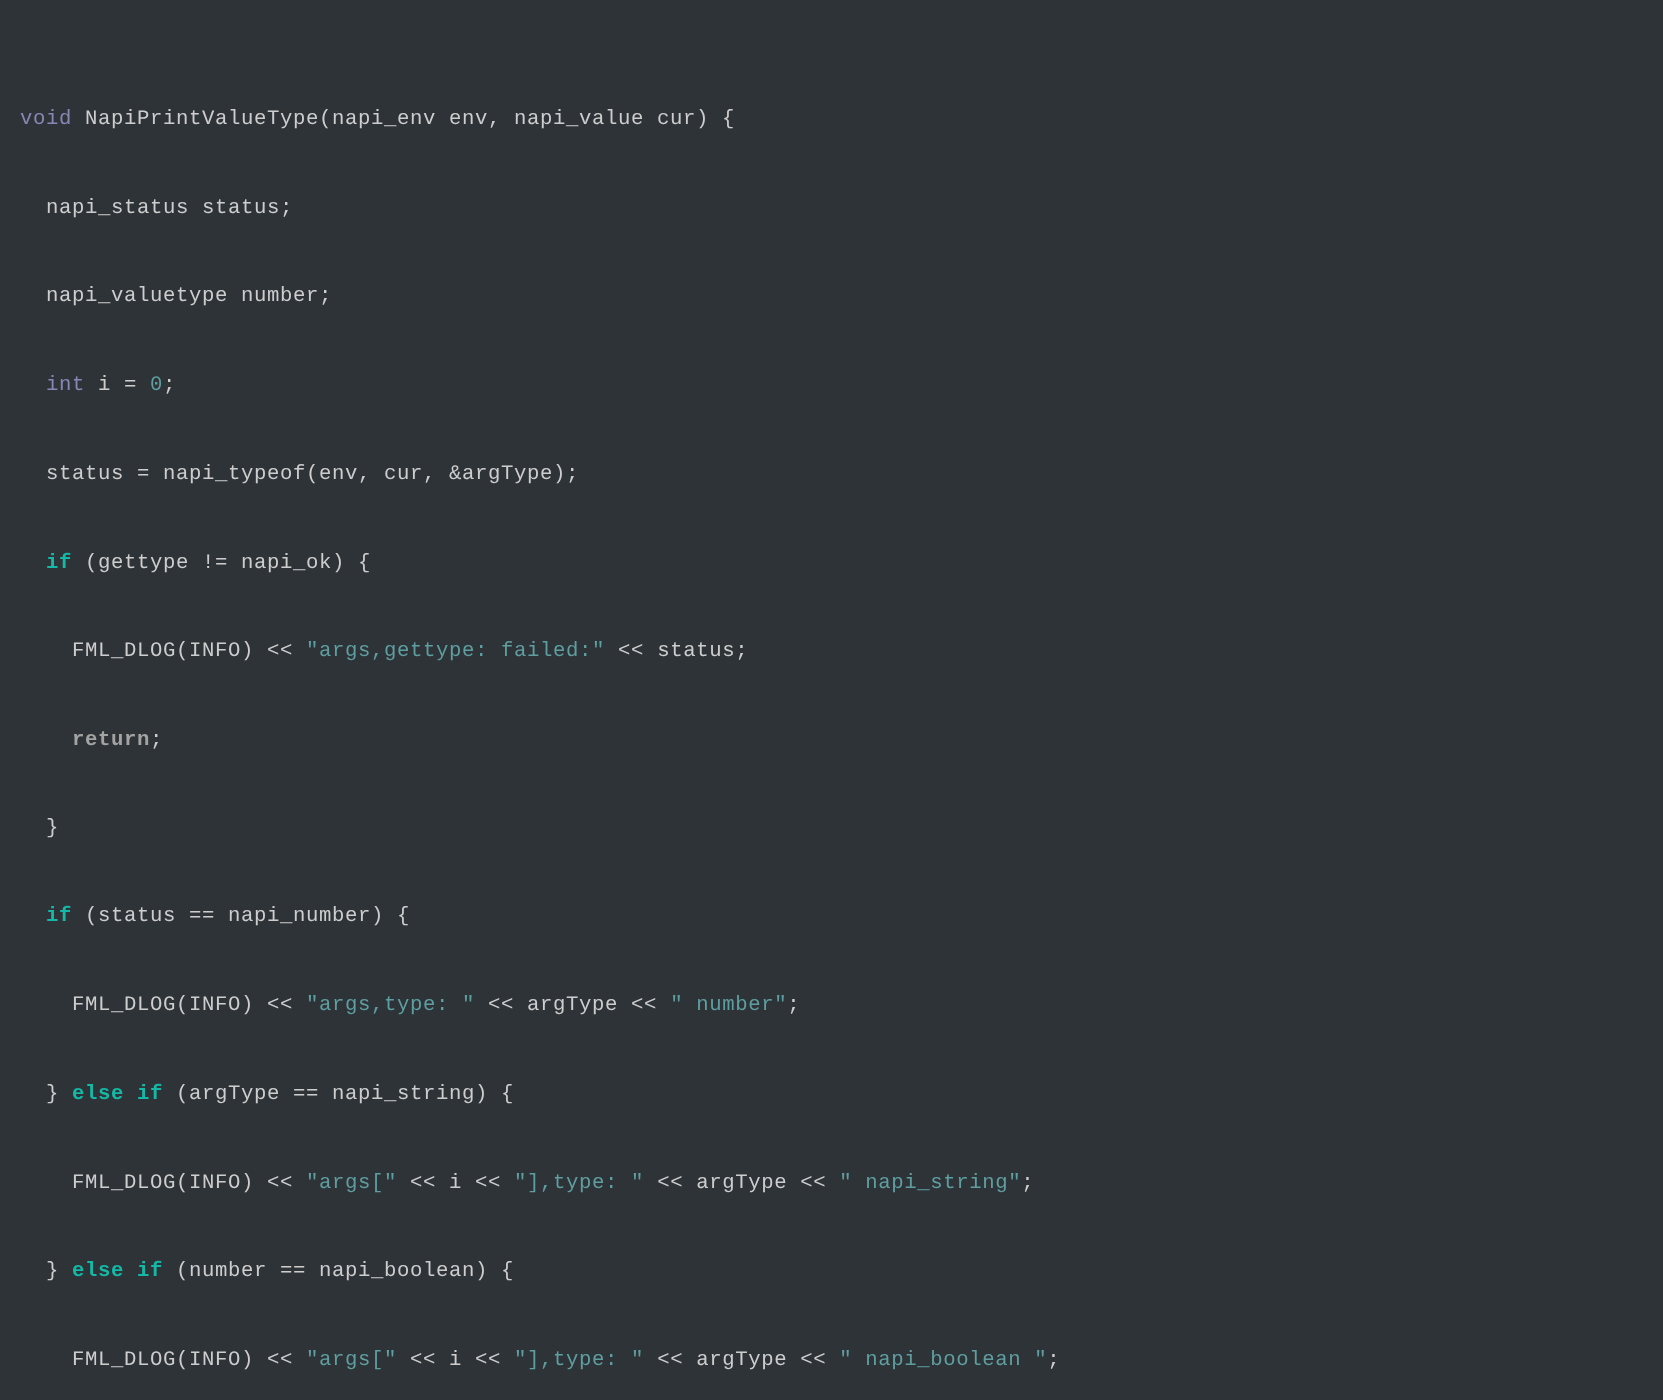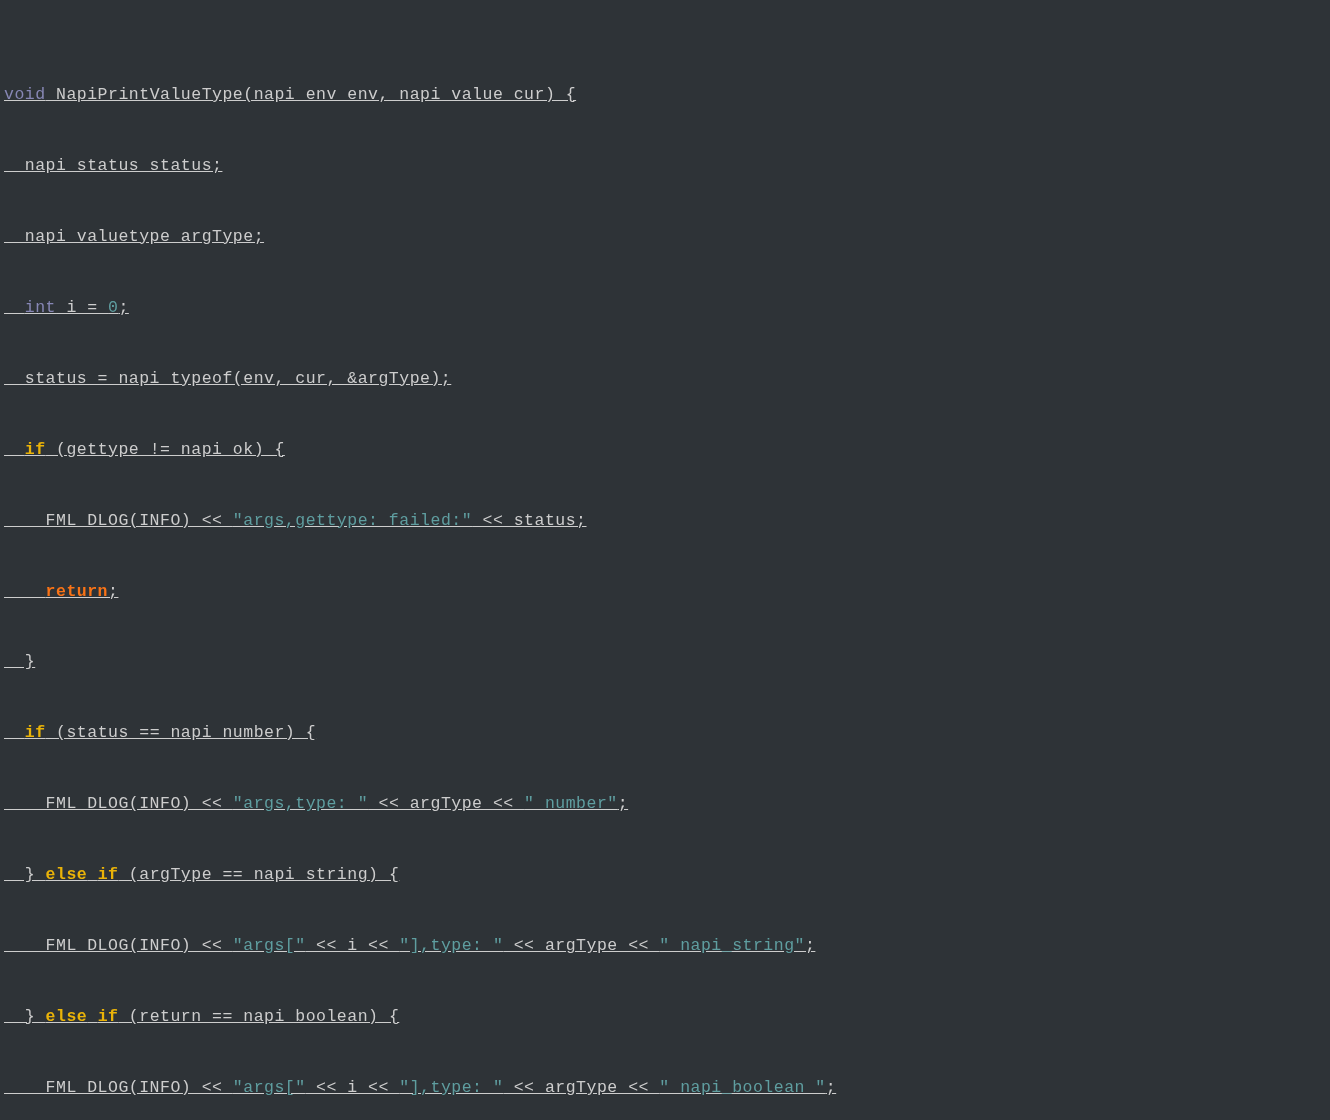--- a/index.html
+++ b/index.html
@@ -7,45 +7,45 @@
       background-color: #2e3337;
       font-family: "Menlo", "Consolas", "Courier New", monospace;
       font-size: 16.5px;
       line-height: 2.15;
       color: #cdcdcd;
       padding: 6px 0 6px 0;
       white-space: pre;
       overflow-x: hidden;
       letter-spacing: 0.5px;
     }
-    .line { display: block; padding-left: 4px; text-decoration: underline; }
+    .line { display: block; padding-left: 16px; }
     .kw-type { color: #8787b5; }
-    .kw-ctrl { color: #eab308; font-weight: bold; }
-    .kw-ret { color: #f97316; font-weight: bold; }
+    .kw-ctrl { color: #14b8a6; font-weight: bold; }
+    .kw-ret { color: #a3a3a3; font-weight: bold; }
     .str { color: #5f9ea0; }
     .num { color: #5f9ea0; }
     .txt { color: #cdcdcd; }
   </style>
 </head>
 <body>
 
 <div class="line"><span class="kw-type">void</span><span class="txt"> NapiPrintValueType(napi_env env, napi_value cur) {</span></div>
 <div class="line"><span class="txt">  napi_status status;</span></div>
-<div class="line"><span class="txt">  napi_valuetype argType;</span></div>
+<div class="line"><span class="txt">  napi_valuetype number;</span></div>
 <div class="line"><span class="txt">  </span><span class="kw-type">int</span><span class="txt"> i = </span><span class="num">0</span><span class="txt">;</span></div>
 <div class="line"><span class="txt">  status = napi_typeof(env, cur, &amp;argType);</span></div>
 <div class="line"><span class="txt">  </span><span class="kw-ctrl">if</span><span class="txt"> (gettype != napi_ok) {</span></div>
 <div class="line"><span class="txt">    FML_DLOG(INFO) &lt;&lt; </span><span class="str">"args,gettype: failed:"</span><span class="txt"> &lt;&lt; status;</span></div>
 <div class="line"><span class="txt">    </span><span class="kw-ret">return</span><span class="txt">;</span></div>
 <div class="line"><span class="txt">  }</span></div>
 <div class="line"><span class="txt">  </span><span class="kw-ctrl">if</span><span class="txt"> (status == napi_number) {</span></div>
 <div class="line"><span class="txt">    FML_DLOG(INFO) &lt;&lt; </span><span class="str">"args,type: "</span><span class="txt"> &lt;&lt; argType &lt;&lt; </span><span class="str">" number"</span><span class="txt">;</span></div>
 <div class="line"><span class="txt">  } </span><span class="kw-ctrl">else</span><span> </span><span class="kw-ctrl">if</span><span class="txt"> (argType == napi_string) {</span></div>
 <div class="line"><span class="txt">    FML_DLOG(INFO) &lt;&lt; </span><span class="str">"args["</span><span class="txt"> &lt;&lt; i &lt;&lt; </span><span class="str">"],type: "</span><span class="txt"> &lt;&lt; argType &lt;&lt; </span><span class="str">" napi_string"</span><span class="txt">;</span></div>
-<div class="line"><span class="txt">  } </span><span class="kw-ctrl">else</span><span> </span><span class="kw-ctrl">if</span><span class="txt"> (return == napi_boolean) {</span></div>
+<div class="line"><span class="txt">  } </span><span class="kw-ctrl">else</span><span> </span><span class="kw-ctrl">if</span><span class="txt"> (number == napi_boolean) {</span></div>
 <div class="line"><span class="txt">    FML_DLOG(INFO) &lt;&lt; </span><span class="str">"args["</span><span class="txt"> &lt;&lt; i &lt;&lt; </span><span class="str">"],type: "</span><span class="txt"> &lt;&lt; argType &lt;&lt; </span><span class="str">" napi_boolean "</span><span class="txt">;</span></div>
 
 
 
 
 
 
 
 
 

